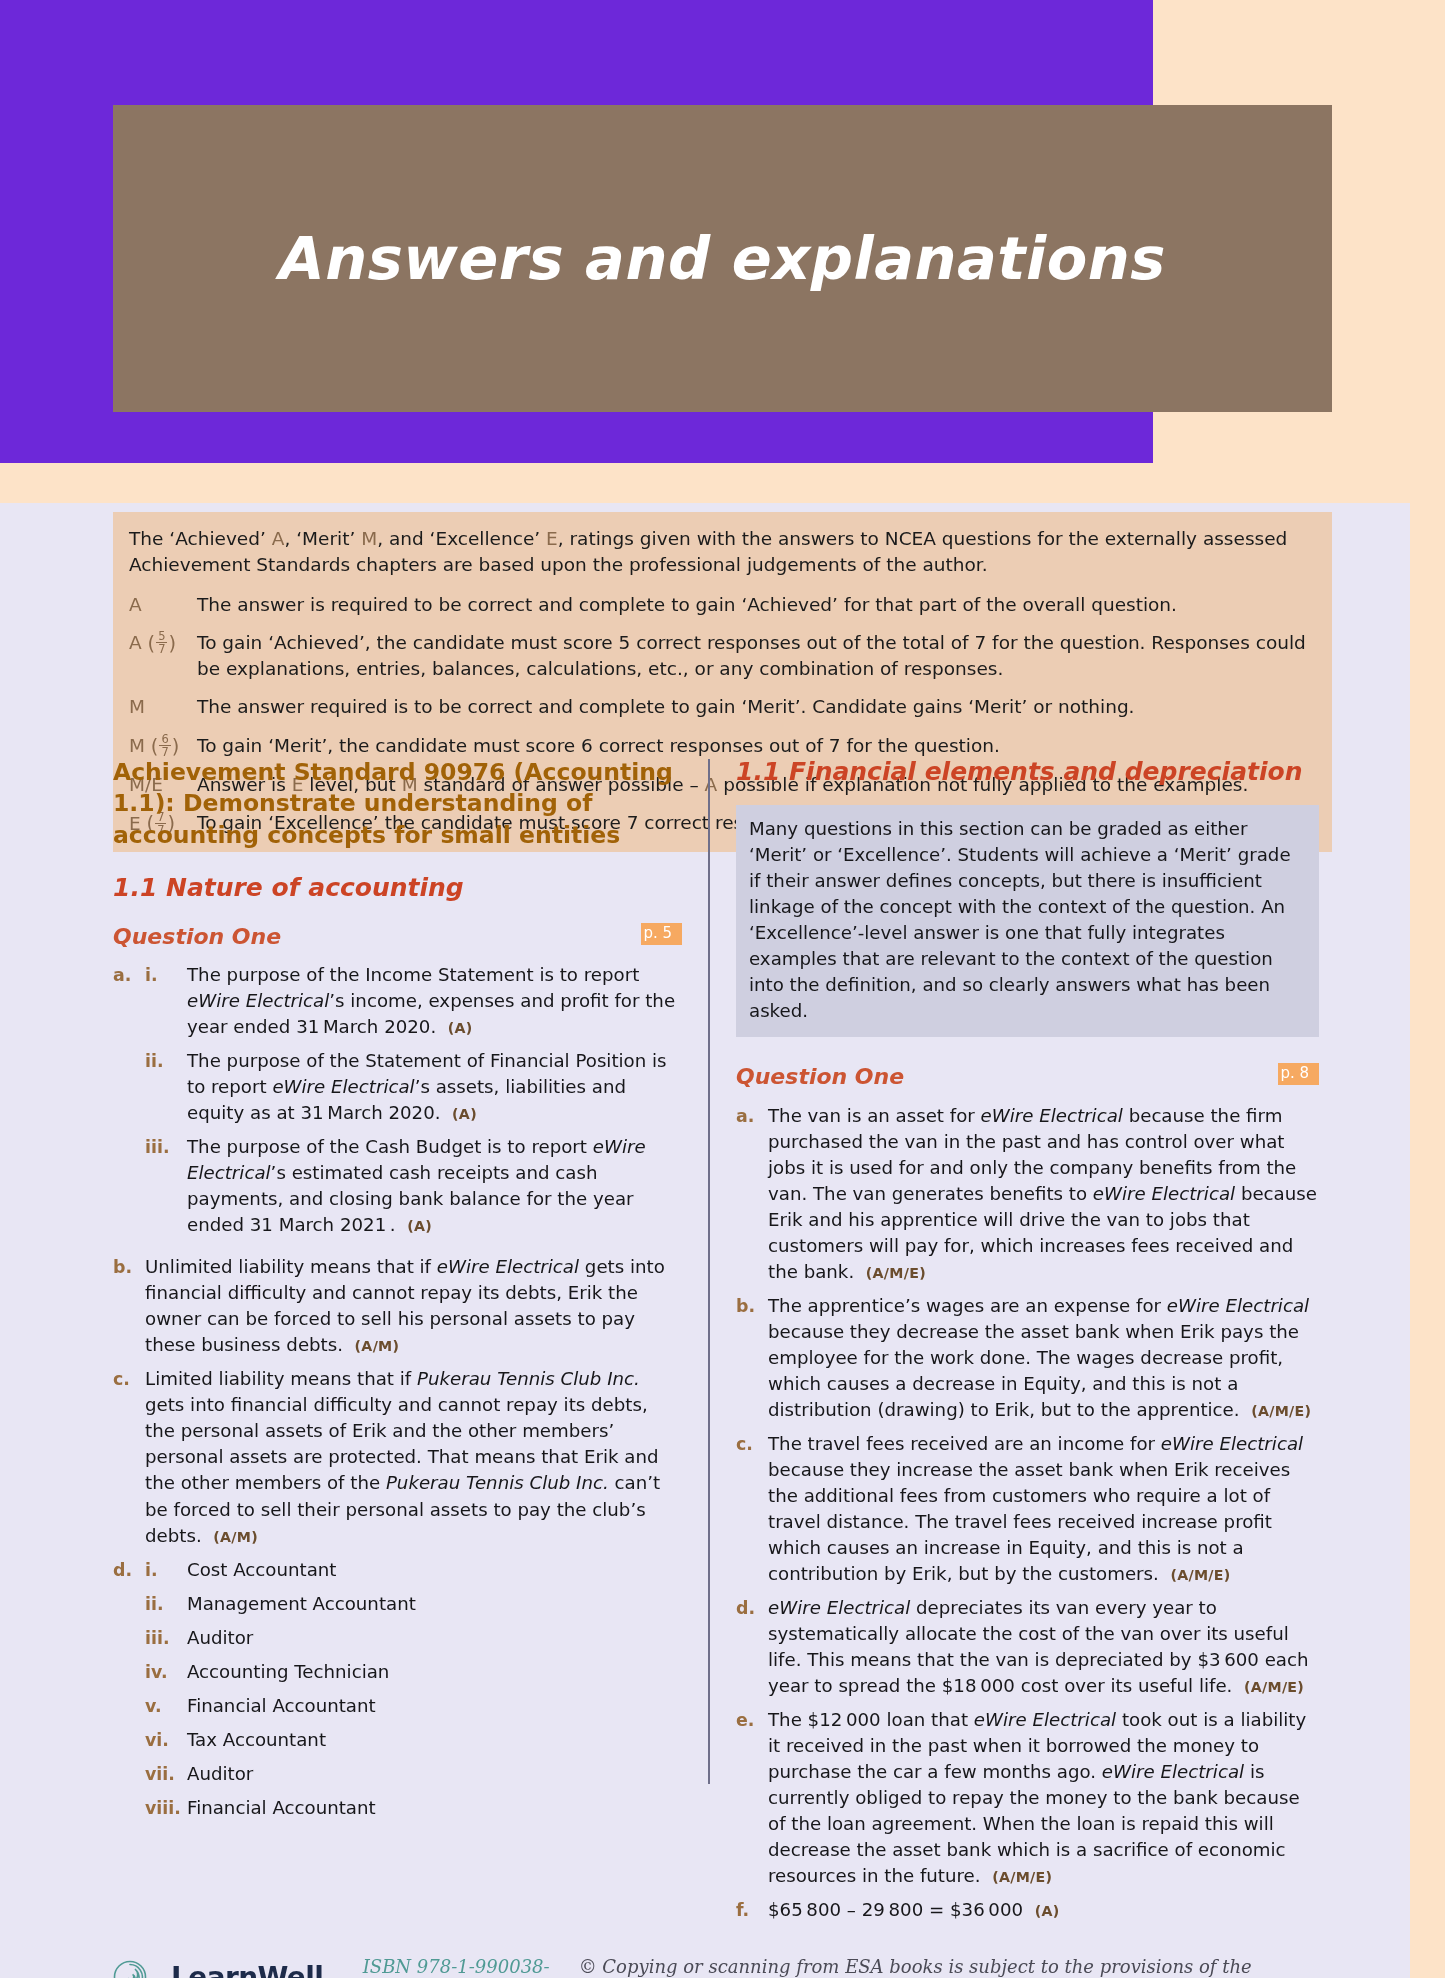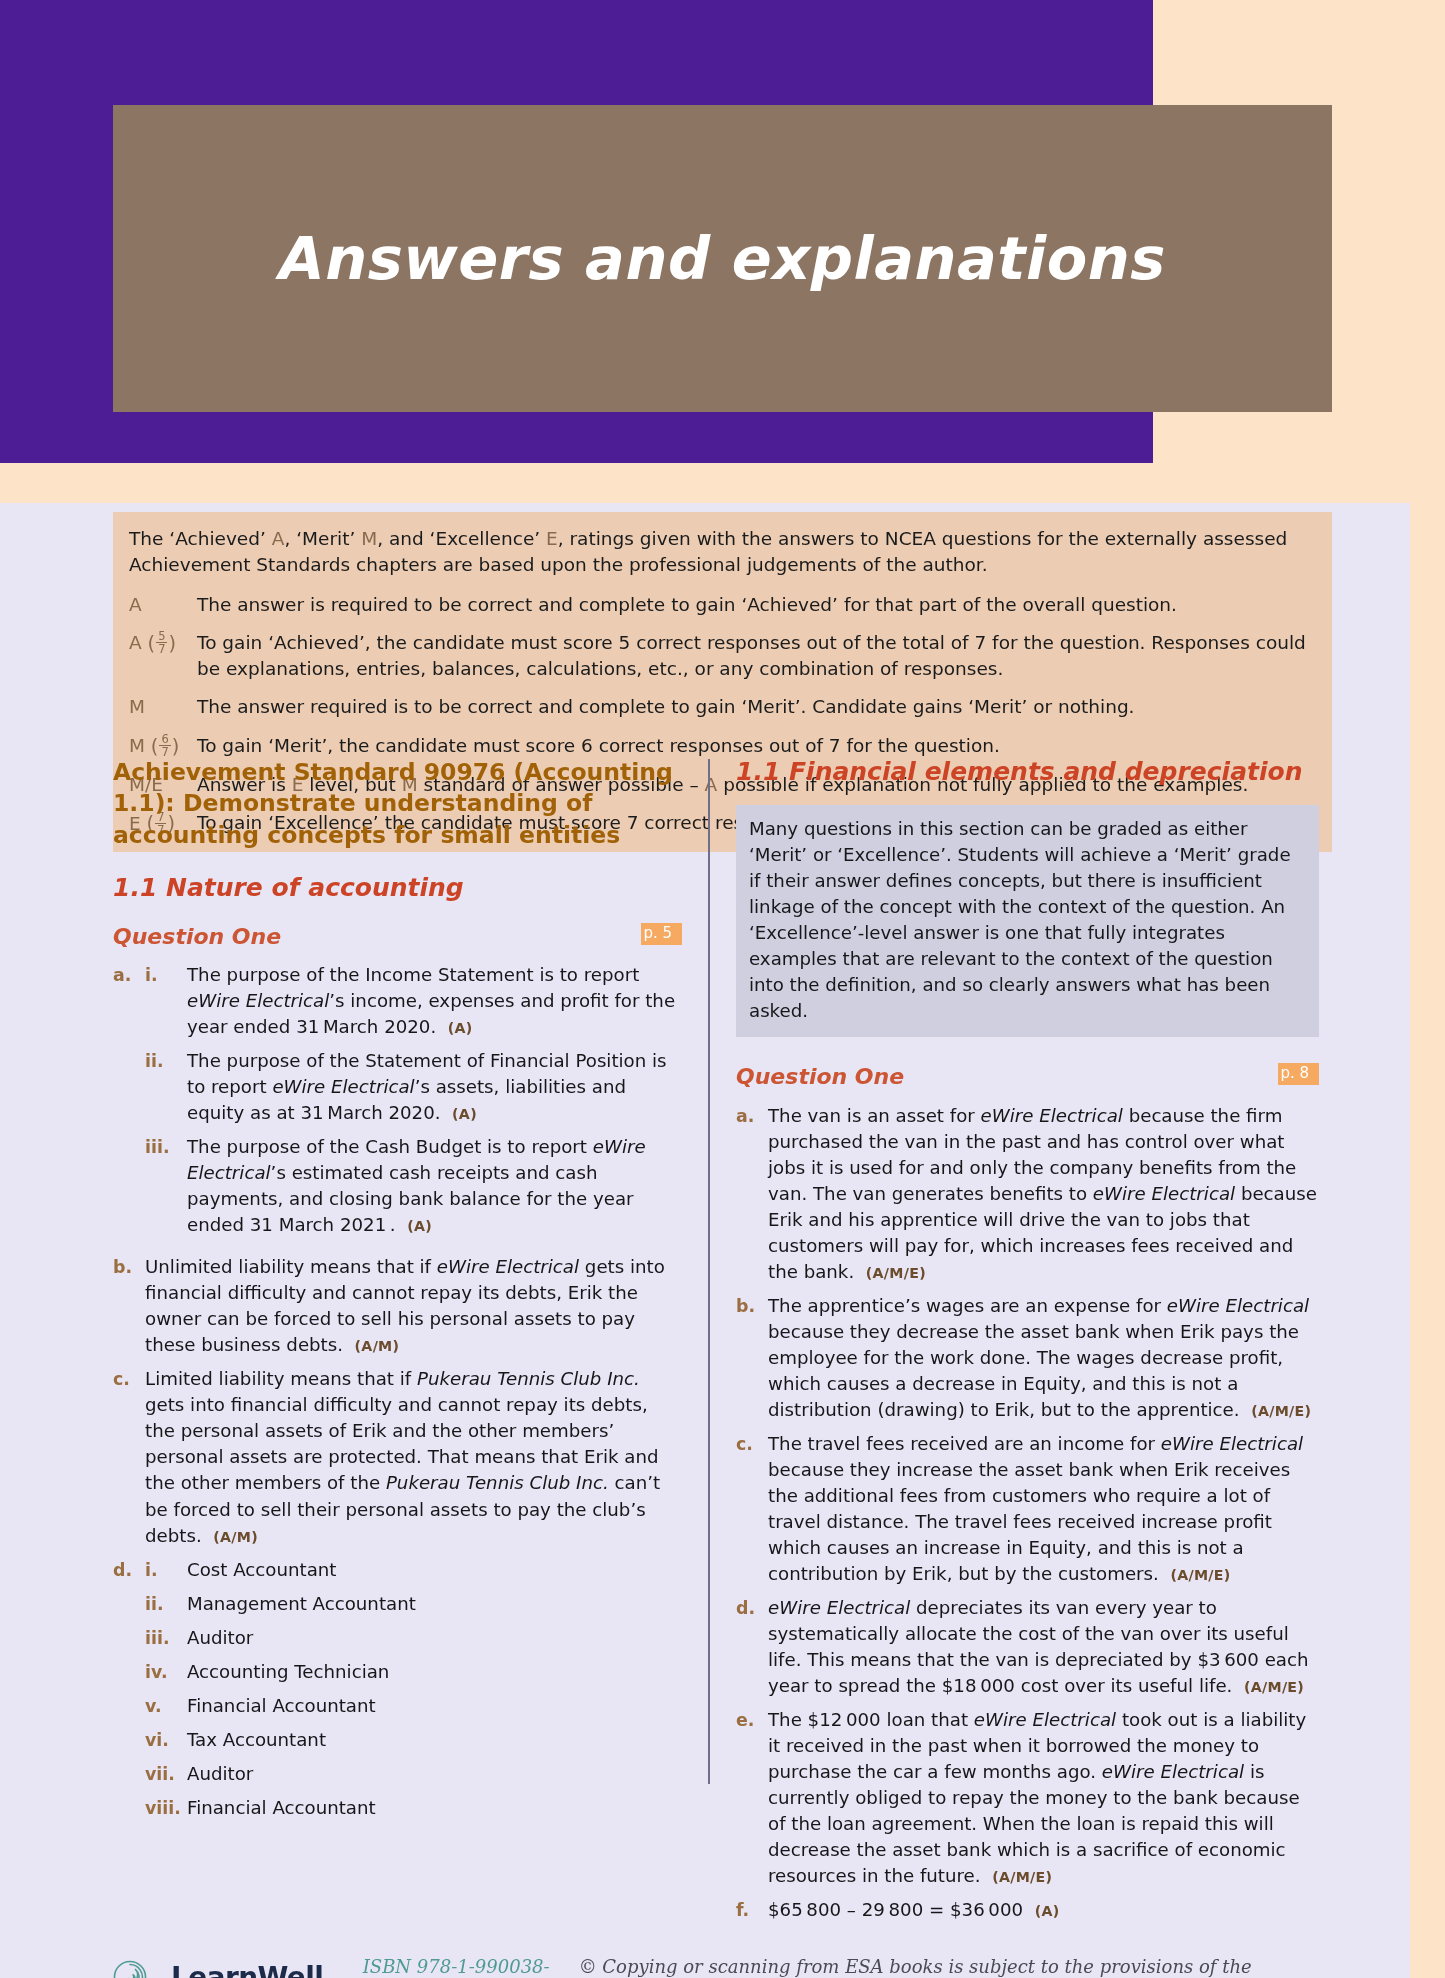--- a/index.html
+++ b/index.html
@@ -11,21 +11,21 @@
     font-family: "Liberation Sans", sans-serif;
     position: relative;
     overflow: hidden;
   }
 
   
   .header-band {
     position: absolute;
     left: 0; top: 0;
     width: 1153px; height: 463px;
-    background: #4c1d95;
+    background: #6d28d9;
   }
   .title-box {
     position: absolute;
     left: 113px; top: 105px;
     width: 1219px; height: 307px;
     background: #8c7562;
     display: flex;
     align-items: center;
     justify-content: center;
   }

